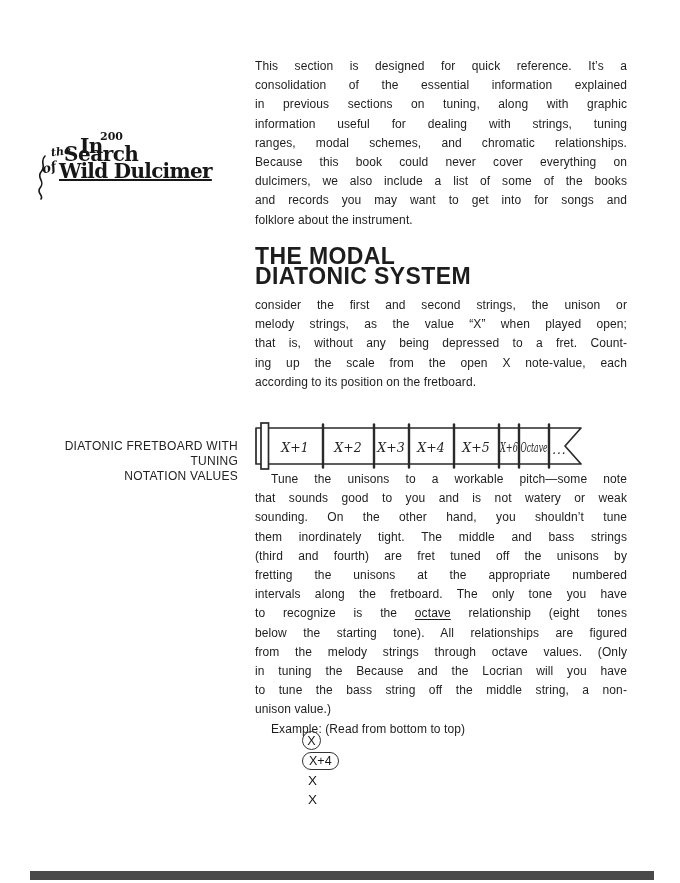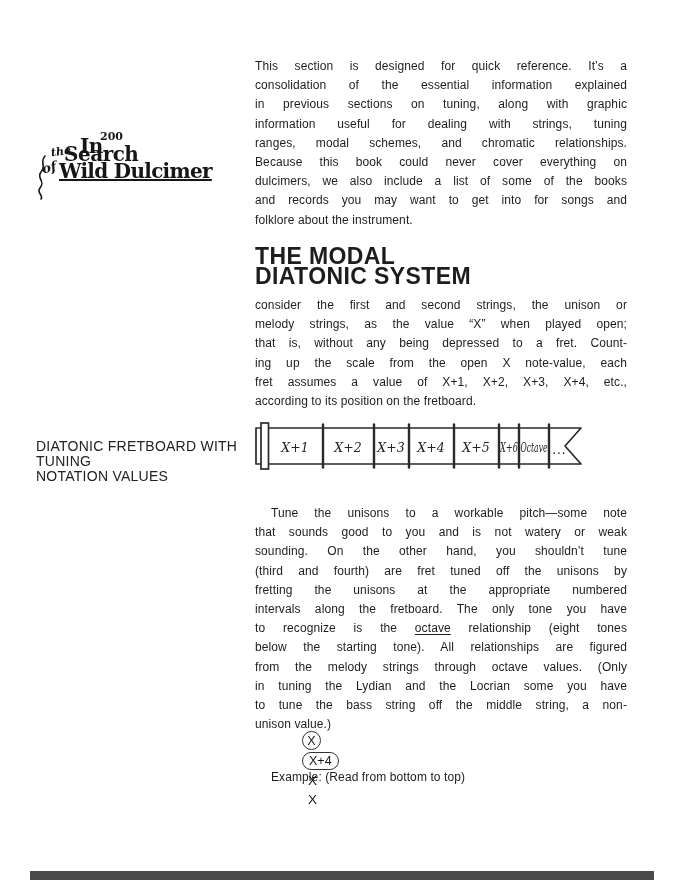--- a/index.html
+++ b/index.html
@@ -24,35 +24,35 @@
   .logo-flourish{position:absolute;left:-2px;top:26px;}
 
   
   .col{position:absolute;left:255px;width:372px;}
   .jline{
     text-align:justify;text-align-last:justify;
     font-size:12px;line-height:19.2px;letter-spacing:0.1px;
     white-space:normal;
   }
   .jline.last{text-align-last:left;}
-  .jline.indent{padding-left:16px;margin-top:34px;}
+  .jline.indent{padding-left:16px;}
   .intro{top:57px;}
   .heading{
     position:absolute;left:255px;top:247px;width:372px;
     font-weight:bold;font-size:23px;line-height:19.8px;letter-spacing:0.4px;
   }
   .para2{top:296px;}
   .para3{top:470px;}
   .u{text-decoration:underline;text-underline-offset:2px;}
   .prompt{text-align:right;text-align-last:left;}
 
   
   .caption{
-    position:absolute;left:36px;top:439px;width:210px;
-    text-align:left;font-size:14px;line-height:15px;letter-spacing:0.25px;color:#222;
+    position:absolute;left:28px;top:439px;width:210px;
+    text-align:right;font-size:12px;line-height:15px;letter-spacing:0.25px;color:#222;
   }
 
   
   .fretboard{position:absolute;left:252px;top:420px;}
   .fret-label{font:italic 12.5px "DejaVu Serif", serif;fill:#232323;}
   .octave-label{font:italic 12px "DejaVu Serif", serif;fill:#232323;}
   .cont-label{font:italic 12px "DejaVu Serif", serif;fill:#232323;letter-spacing:1px;}
 
   
   .stack{position:absolute;left:302px;top:731px;display:flex;flex-direction:column;align-items:flex-start;gap:2px;}
@@ -102,21 +102,20 @@
   <div class="heading">
     <div>THE MODAL</div>
     <div>DIATONIC SYSTEM</div>
   </div>
 
   <div class="col para2" style="position:absolute;">
     <div class="jline">consider the first and second strings, the unison or</div>
     <div class="jline">melody strings, as the value “X” when played open;</div>
     <div class="jline">that is, without any being depressed to a fret. Count-</div>
     <div class="jline">ing up the scale from the open X note-value, each</div>
-    <div class="jline">fret assumes a value of X+1, X+2, X+3, X+4, etc.,</div>
     <div class="jline last">according to its position on the fretboard.</div>
   </div>
 
   <div class="caption">
     <div>DIATONIC FRETBOARD WITH TUNING</div>
     <div>NOTATION VALUES</div>
   </div>
 
   <svg class="fretboard" width="352" height="54" viewBox="0 0 352 54">
 
@@ -141,27 +140,28 @@
     <text class="fret-label" x="224" y="32" text-anchor="middle">X+5</text>
     <text class="fret-label" x="257" y="32" text-anchor="middle" textLength="18" lengthAdjust="spacingAndGlyphs">X+6</text>
     <text class="octave-label" x="282" y="32" text-anchor="middle" textLength="27" lengthAdjust="spacingAndGlyphs">Octave</text>
     <text class="cont-label" x="305" y="34" text-anchor="middle">....</text>
   </svg>
 
   <div class="col para3" style="position:absolute;">
     <div class="jline indent">Tune the unisons to a workable pitch—some note</div>
     <div class="jline">that sounds good to you and is not watery or weak</div>
     <div class="jline">sounding. On the other hand, you shouldn’t tune</div>
+    <div class="jline">them inordinately tight. The middle and bass strings</div>
     <div class="jline">(third and fourth) are fret tuned off the unisons by</div>
     <div class="jline">fretting the unisons at the appropriate numbered</div>
     <div class="jline">intervals along the fretboard. The only tone you have</div>
     <div class="jline"><span>to recognize is the </span><span class="u">octave</span><span> relationship (eight tones</span></div>
     <div class="jline">below the starting tone). All relationships are figured</div>
     <div class="jline">from the melody strings through octave values. (Only</div>
-    <div class="jline">in tuning the Lydian and the Locrian some you have</div>
+    <div class="jline">in tuning the Because and the Locrian will you have</div>
     <div class="jline">to tune the bass string off the middle string, a non-</div>
     <div class="jline last">unison value.)</div>
     <div class="jline prompt indent">Example: (Read from bottom to top)</div>
   </div>
 
   <div class="stack">
     <div class="item circle">X</div>
     <div class="item oval">X+4</div>
     <div class="item plain">X</div>
     <div class="item plain">X</div>

